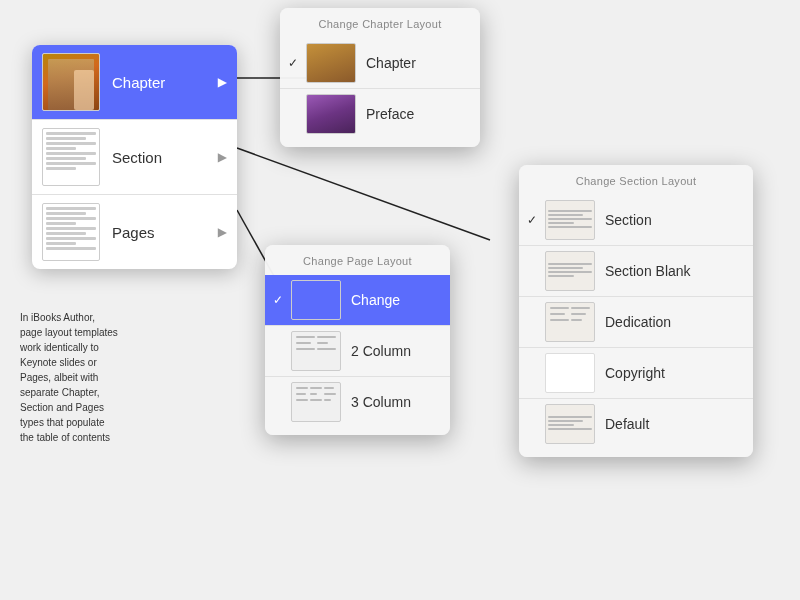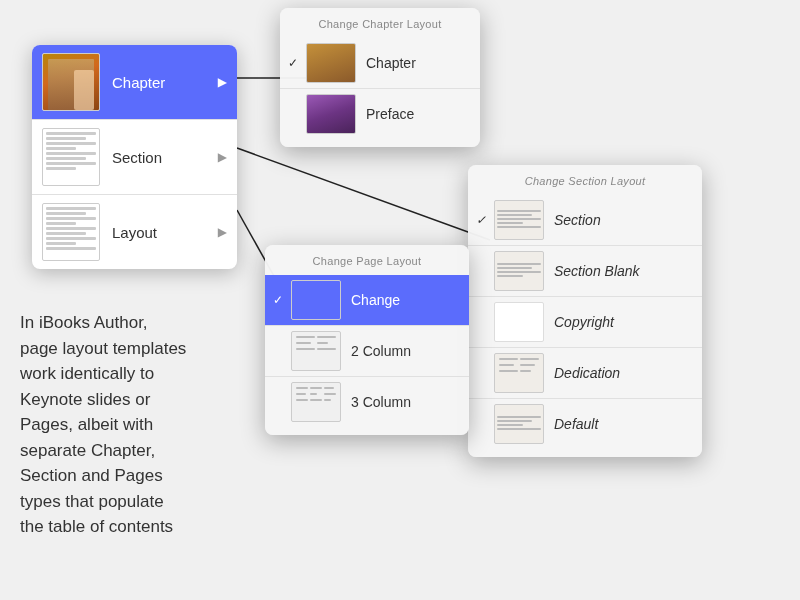--- a/index.html
+++ b/index.html
@@ -171,30 +171,29 @@
     
     .chapter-popup {
       top: 8px;
       left: 280px;
       width: 200px;
     }
 
     
     .section-popup {
       top: 165px;
-      left: 468px;
+      left: 519px;
       width: 234px;
-      font-style: italic;
     }
 
     
     .pages-popup {
       top: 245px;
       left: 265px;
-      width: 204px;
+      width: 185px;
     }
 
     
     .popup-thumb-chapter {
       background: linear-gradient(160deg, #c4903a 0%, #8b5a2b 100%);
     }
     .popup-thumb-preface {
       background: linear-gradient(160deg, #9b59b6 0%, #6c3483 50%, #4a235a 100%);
     }
     .popup-thumb-section {
@@ -224,21 +223,21 @@
       height: 600px;
       pointer-events: none;
     }
 
     
     .description-text {
       position: absolute;
       left: 20px;
       top: 310px;
       width: 175px;
-      font-size: 17px;
+      font-size: 10px;
       color: #333;
       line-height: 1.5;
     }
 
     
     .col-line { height: 2px; background: #bbb; margin-bottom: 2px; border-radius: 1px; }
     .col-line.w100 { width: 100%; }
     .col-line.w80 { width: 80%; }
     .col-line.w60 { width: 60%; }
 
@@ -306,21 +305,21 @@
         <div class="thumb-line medium"></div>
         <div class="thumb-line full"></div>
         <div class="thumb-line short"></div>
         <div class="thumb-line full"></div>
         <div class="thumb-line medium"></div>
         <div class="thumb-line full"></div>
         <div class="thumb-line short"></div>
         <div class="thumb-line full"></div>
       </div>
     </div>
-    <span class="label">Layout</span>
+    <span class="label">Pages</span>
     <span class="arrow">▶</span>
   </div>
 </div>
 
 <div class="popup-menu chapter-popup">
   <div class="popup-title">Change Chapter Layout</div>
 
   <div class="popup-item">
     <span class="checkmark">✓</span>
     <div class="popup-thumb popup-thumb-chapter"></div>
@@ -355,41 +354,41 @@
       <div class="col-line w100"></div>
       <div class="col-line w80"></div>
       <div class="col-line w100"></div>
       <div class="col-line w60"></div>
     </div>
     <span class="popup-item-label">Section Blank</span>
   </div>
 
   <div class="popup-item">
     <span class="checkmark">&nbsp;</span>
-    <div class="popup-thumb popup-thumb-blank"></div>
-    <span class="popup-item-label">Copyright</span>
-  </div>
-
-  <div class="popup-item">
-    <span class="checkmark">&nbsp;</span>
     <div class="popup-thumb popup-thumb-section">
       <div class="two-col">
         <div>
           <div class="col-line w100"></div>
           <div class="col-line w80"></div>
           <div class="col-line w100"></div>
         </div>
         <div>
           <div class="col-line w100"></div>
           <div class="col-line w80"></div>
           <div class="col-line w60"></div>
         </div>
       </div>
     </div>
     <span class="popup-item-label">Dedication</span>
+  </div>
+
+  <div class="popup-item">
+    <span class="checkmark">&nbsp;</span>
+    <div class="popup-thumb popup-thumb-blank"></div>
+    <span class="popup-item-label">Copyright</span>
   </div>
 
   <div class="popup-item">
     <span class="checkmark">&nbsp;</span>
     <div class="popup-thumb popup-thumb-section">
       <div class="col-line w100"></div>
       <div class="col-line w80"></div>
       <div class="col-line w60"></div>
       <div class="col-line w100"></div>
     </div>

